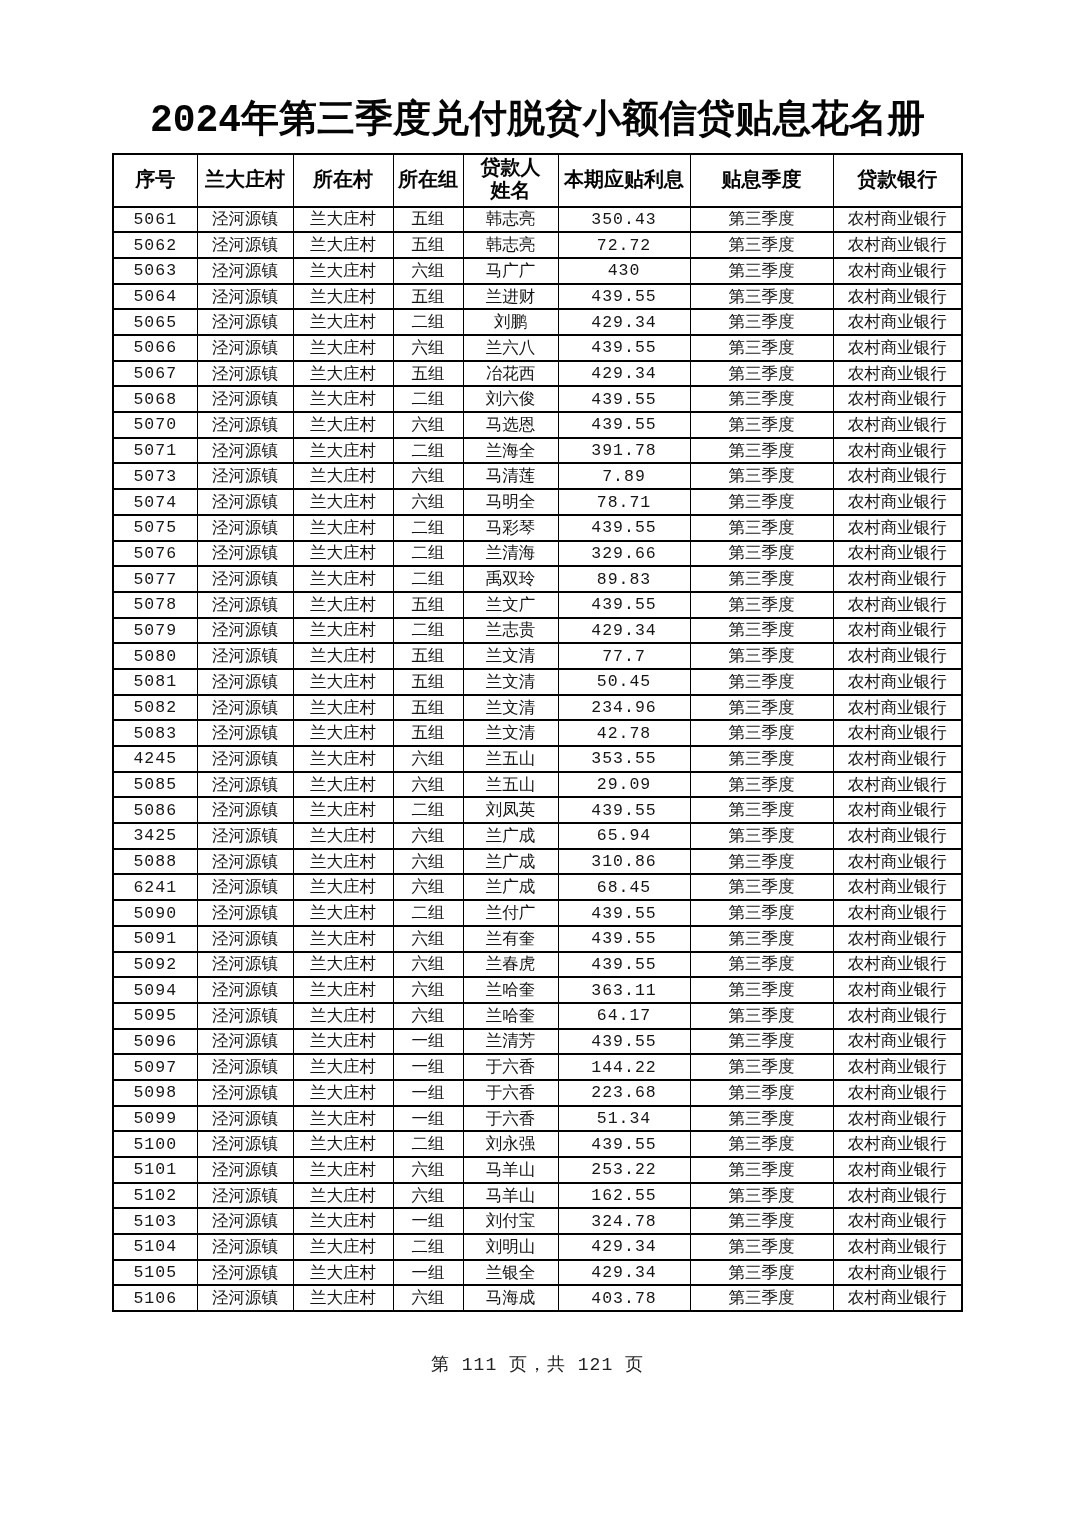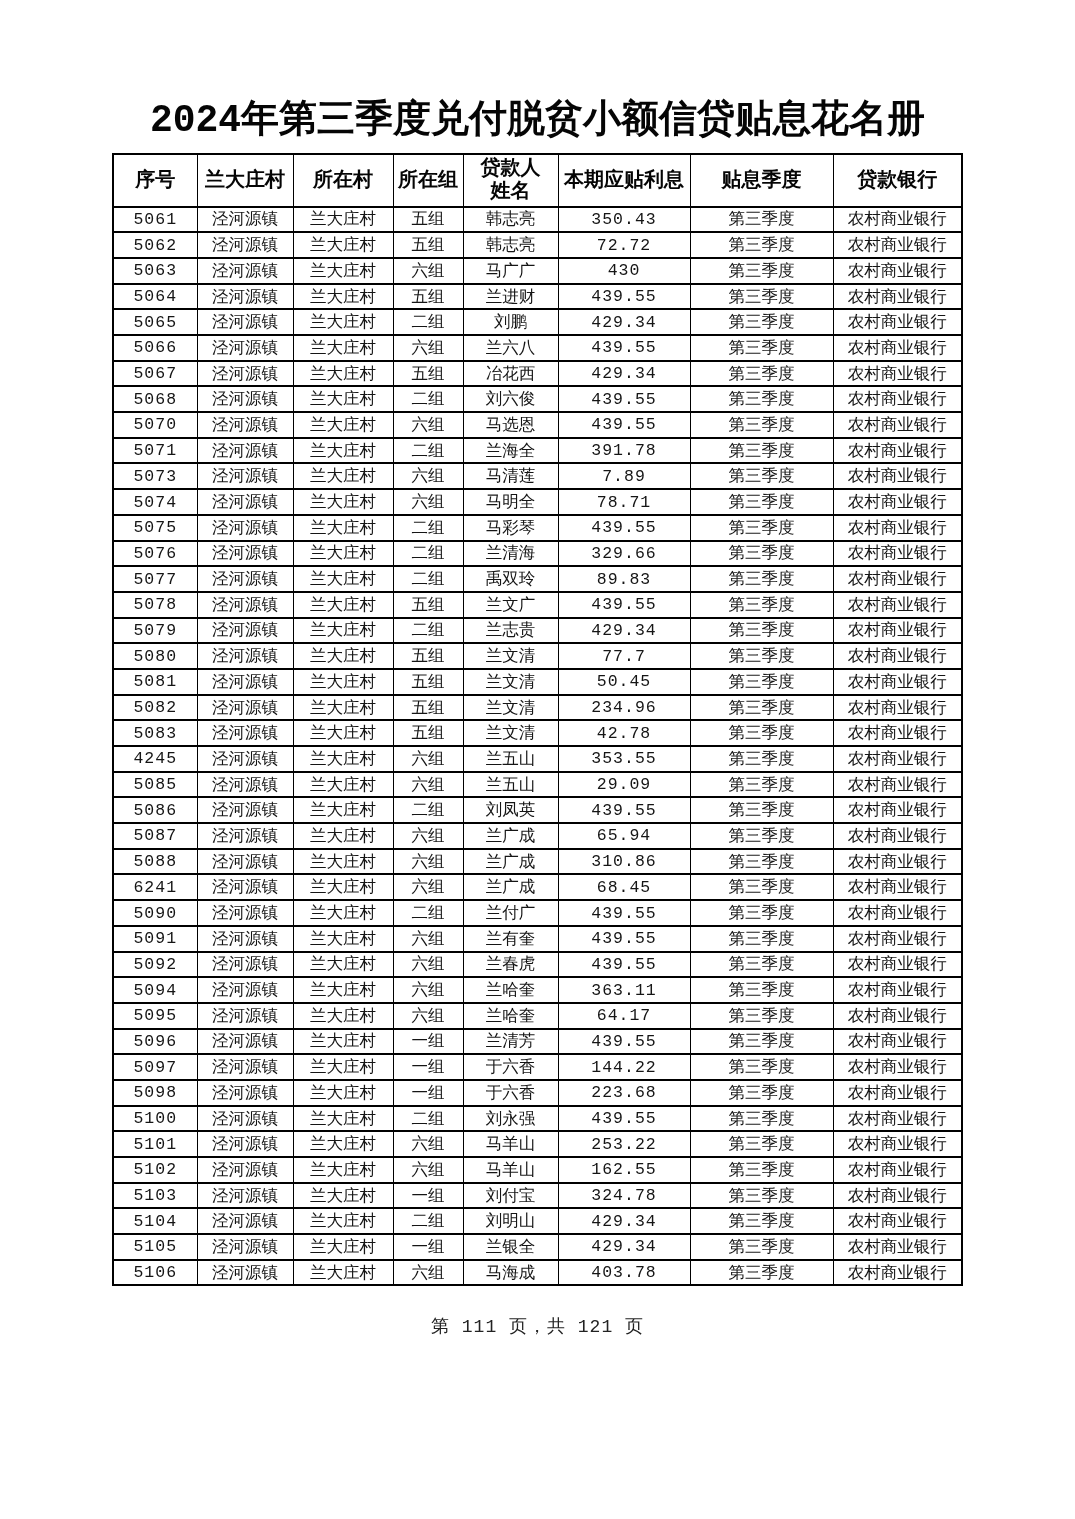--- a/index.html
+++ b/index.html
@@ -53,21 +53,21 @@
   }
   table.roster td {
     height: 23.7px;
     font-size: 16.5px;
     font-weight: normal;
     white-space: nowrap;
     color: #151515;
   }
   td.num { letter-spacing: 1px; }
   .page-footer {
-    margin-top: 28px;
+    margin-top: 40px;
     text-align: center;
     font-size: 18px;
     color: #222222;
     letter-spacing: 1px;
   }
 </style>
 </head>
 <body>
 
 <div class="page">
@@ -333,21 +333,21 @@
       <td class="num">5086</td>
       <td>泾河源镇</td>
       <td>兰大庄村</td>
       <td>二组</td>
       <td>刘凤英</td>
       <td class="num">439.55</td>
       <td>第三季度</td>
       <td>农村商业银行</td>
     </tr>
         <tr>
-      <td class="num">5087</td>
+      <td class="num">3425</td>
       <td>泾河源镇</td>
       <td>兰大庄村</td>
       <td>六组</td>
       <td>兰广成</td>
       <td class="num">65.94</td>
       <td>第三季度</td>
       <td>农村商业银行</td>
     </tr>
         <tr>
       <td class="num">5088</td>
@@ -439,20 +439,30 @@
       <td>第三季度</td>
       <td>农村商业银行</td>
     </tr>
         <tr>
       <td class="num">5098</td>
       <td>泾河源镇</td>
       <td>兰大庄村</td>
       <td>一组</td>
       <td>于六香</td>
       <td class="num">223.68</td>
+      <td>第三季度</td>
+      <td>农村商业银行</td>
+    </tr>
+        <tr>
+      <td class="num">5099</td>
+      <td>泾河源镇</td>
+      <td>兰大庄村</td>
+      <td>一组</td>
+      <td>于六香</td>
+      <td class="num">51.34</td>
       <td>第三季度</td>
       <td>农村商业银行</td>
     </tr>
         <tr>
       <td class="num">5100</td>
       <td>泾河源镇</td>
       <td>兰大庄村</td>
       <td>二组</td>
       <td>刘永强</td>
       <td class="num">439.55</td>

